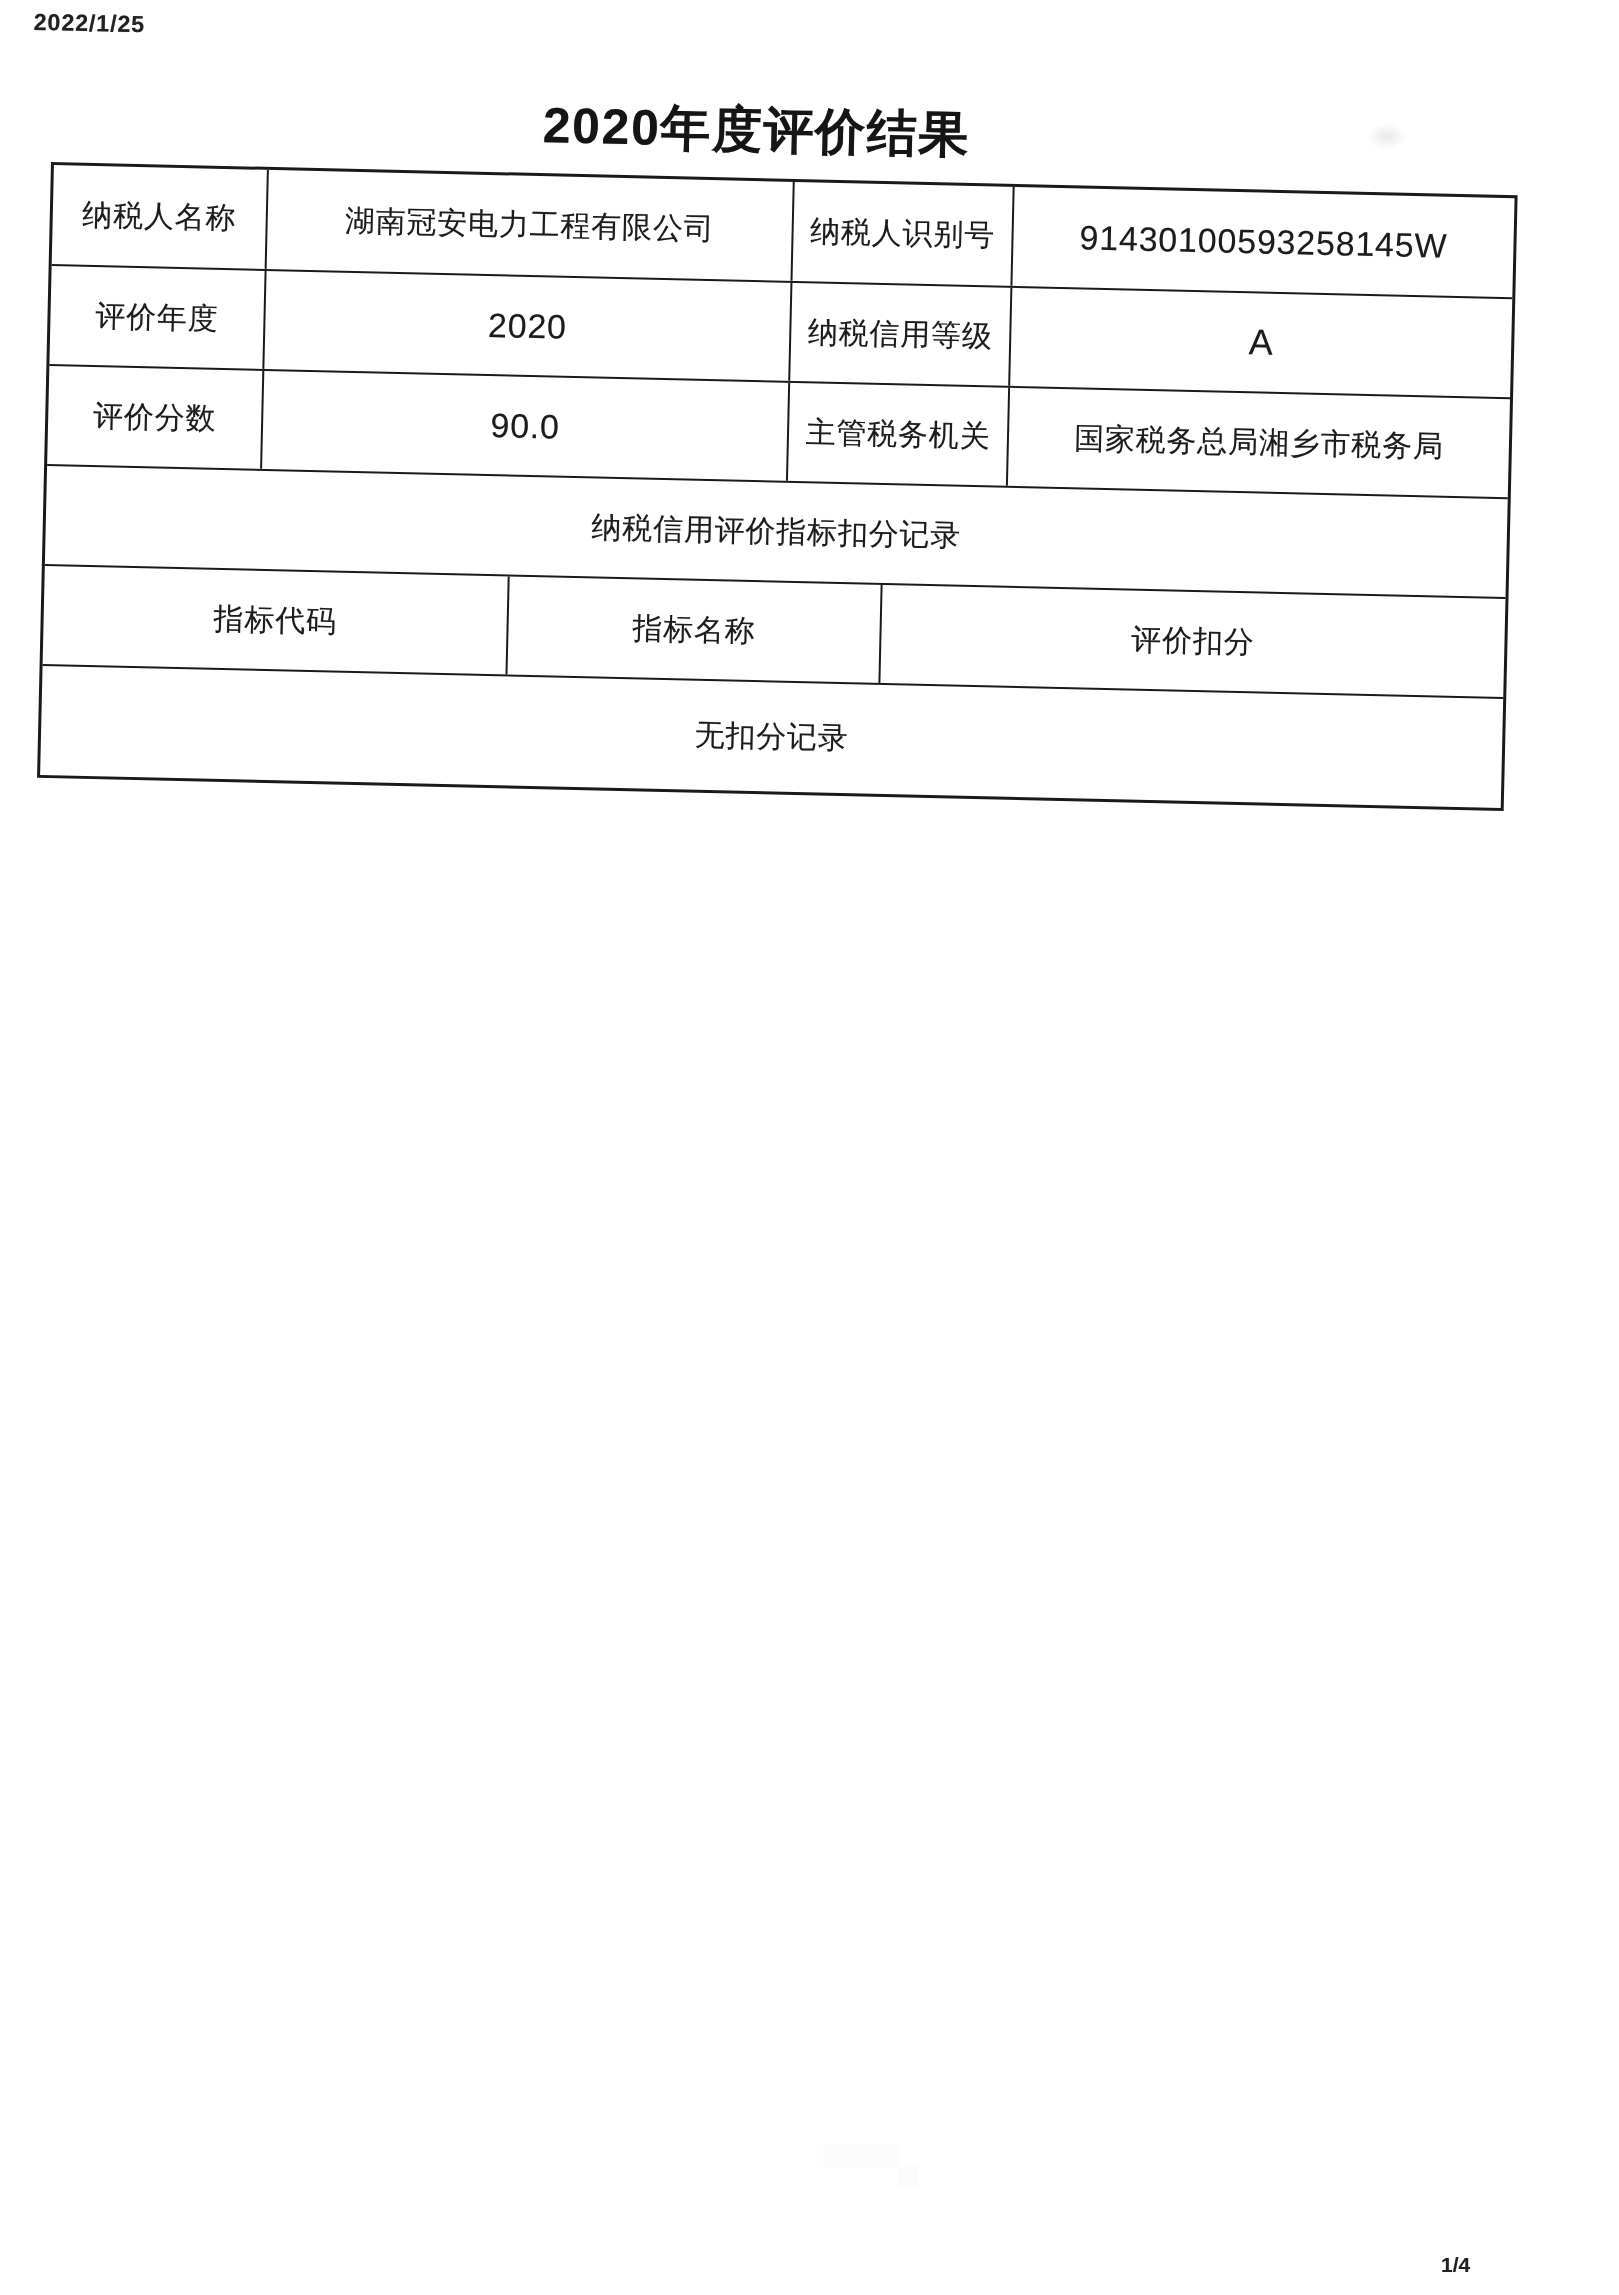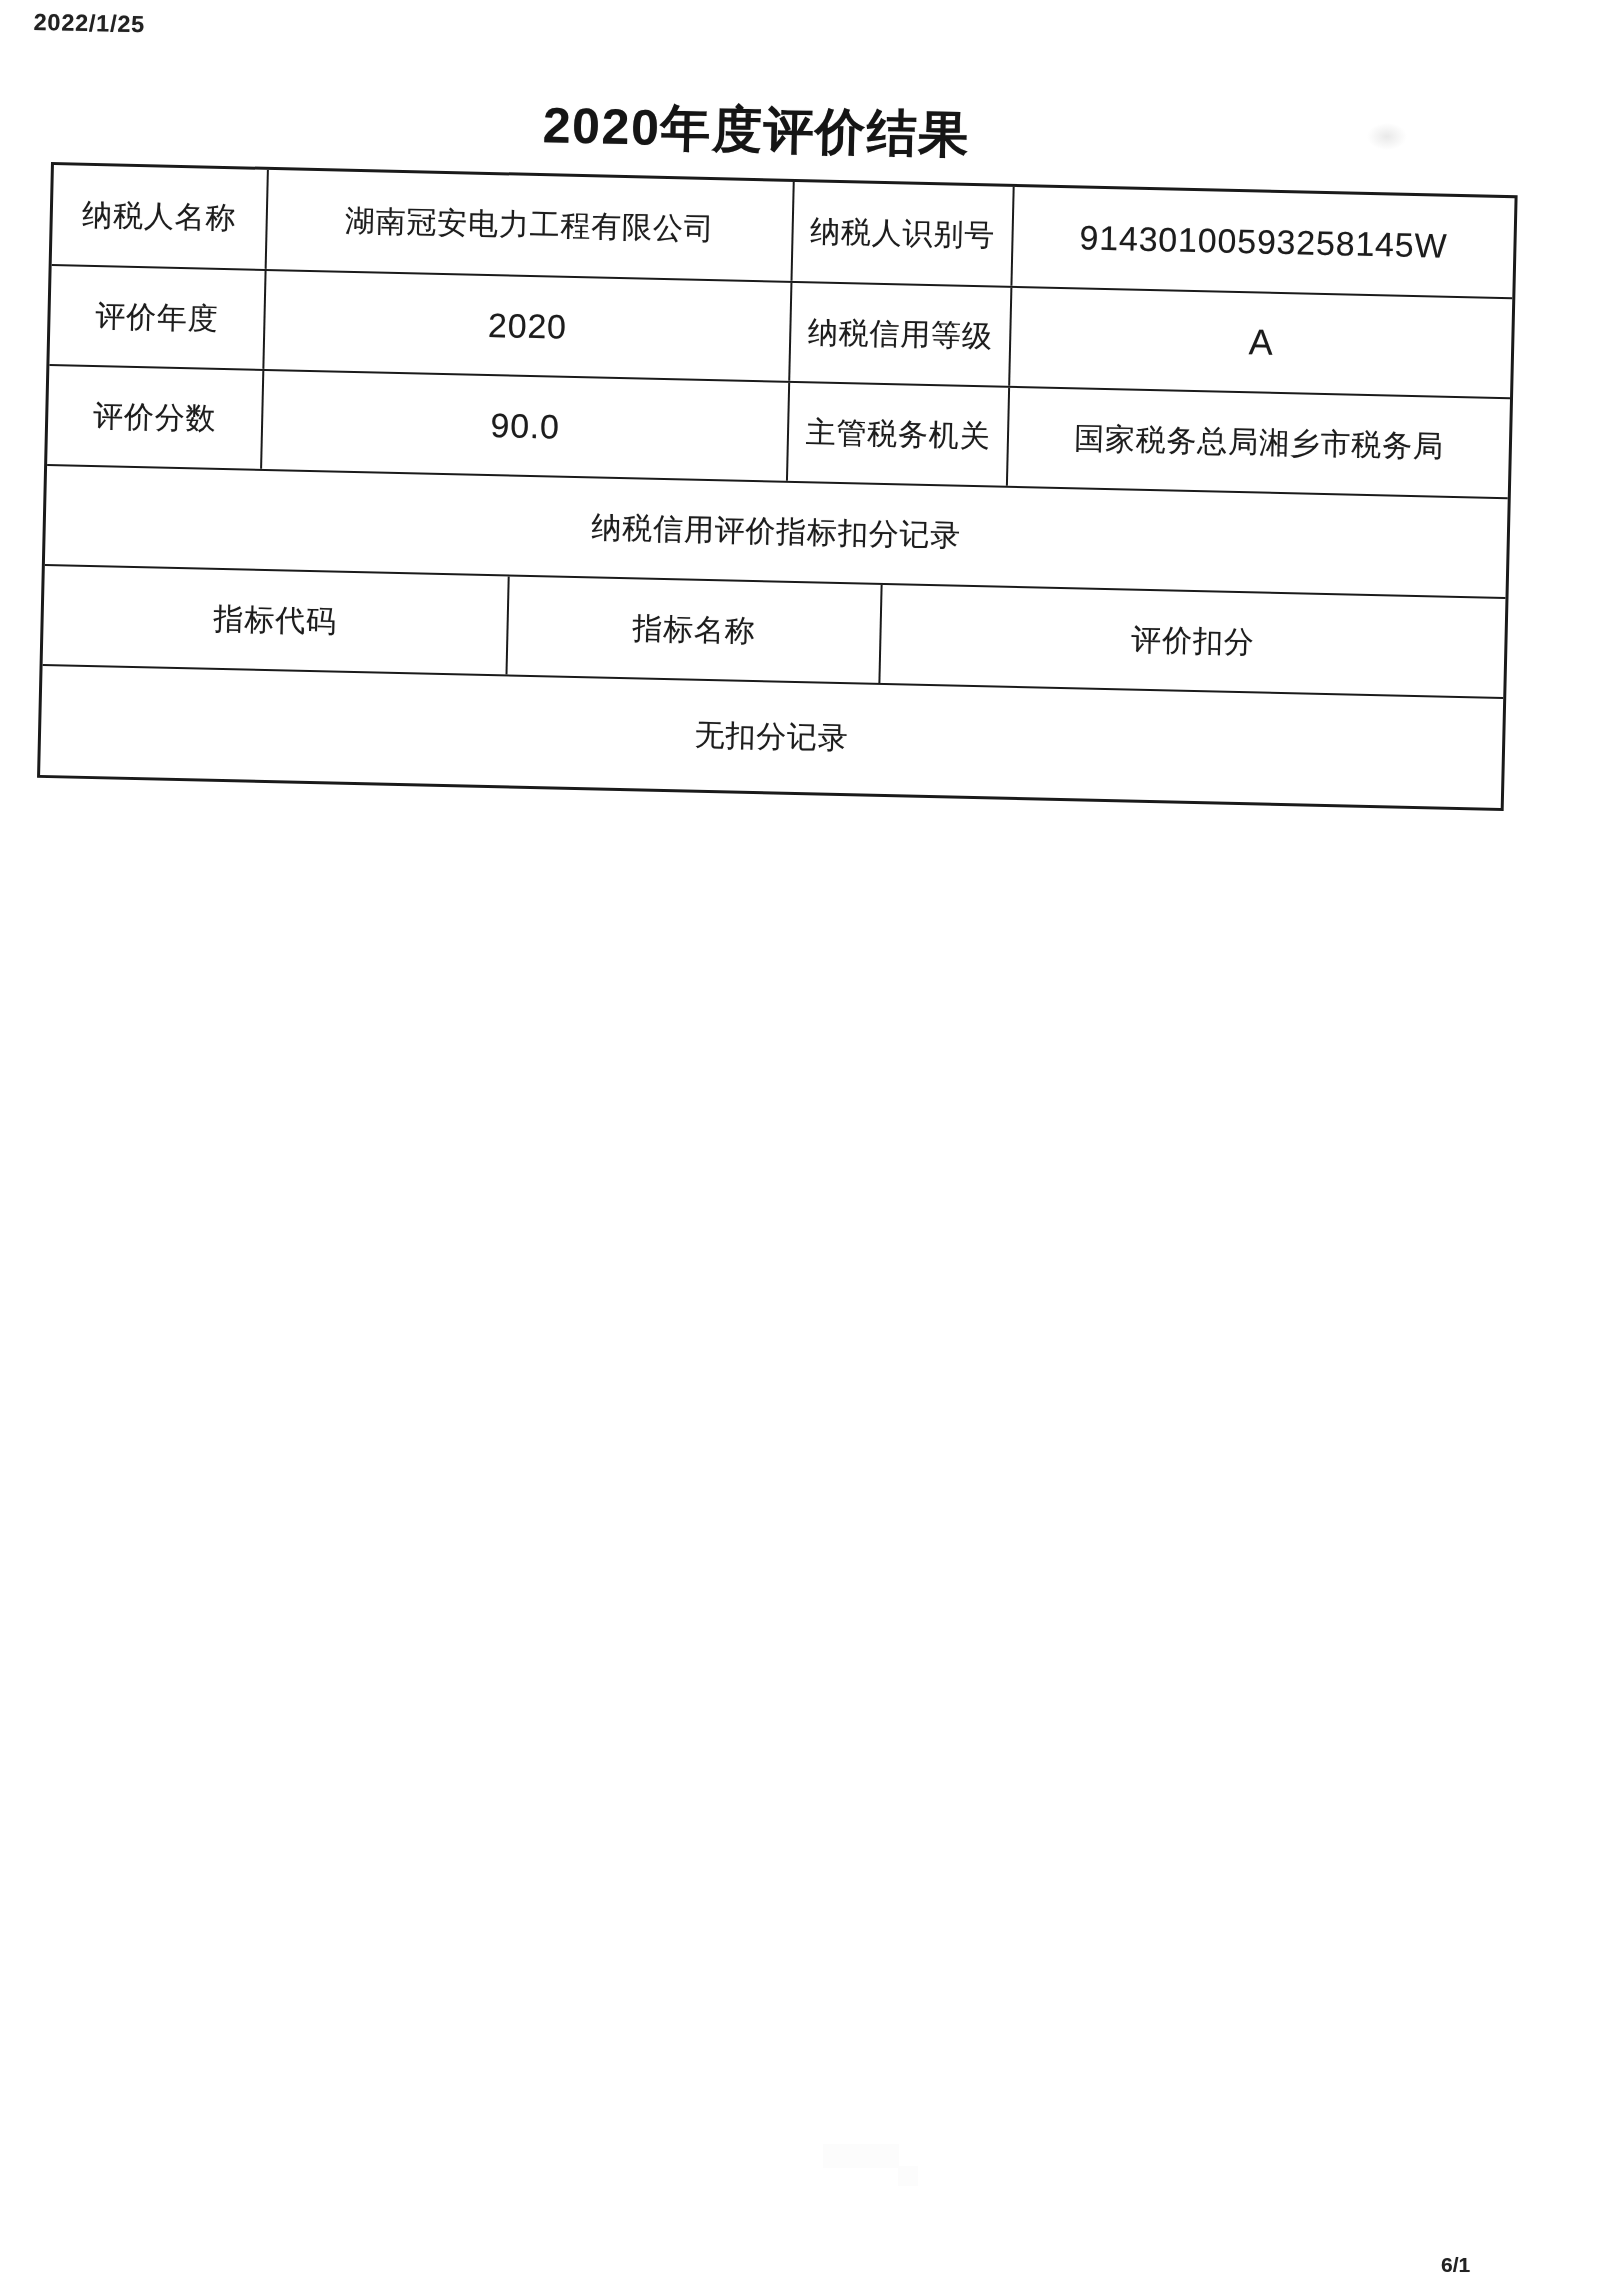--- a/index.html
+++ b/index.html
@@ -174,16 +174,16 @@
         <div class="tcell w-rest">无扣分记录</div>
       </div>
 
     </div>
   </div>
 
   <div class="smudge smudge-1"></div>
   <div class="smudge smudge-2"></div>
   <div class="smudge smudge-3"></div>
 
-  <div class="page-number">6/1</div>
+  <div class="page-number">1/4</div>
 
 </div>
 
 
 </body></html>

